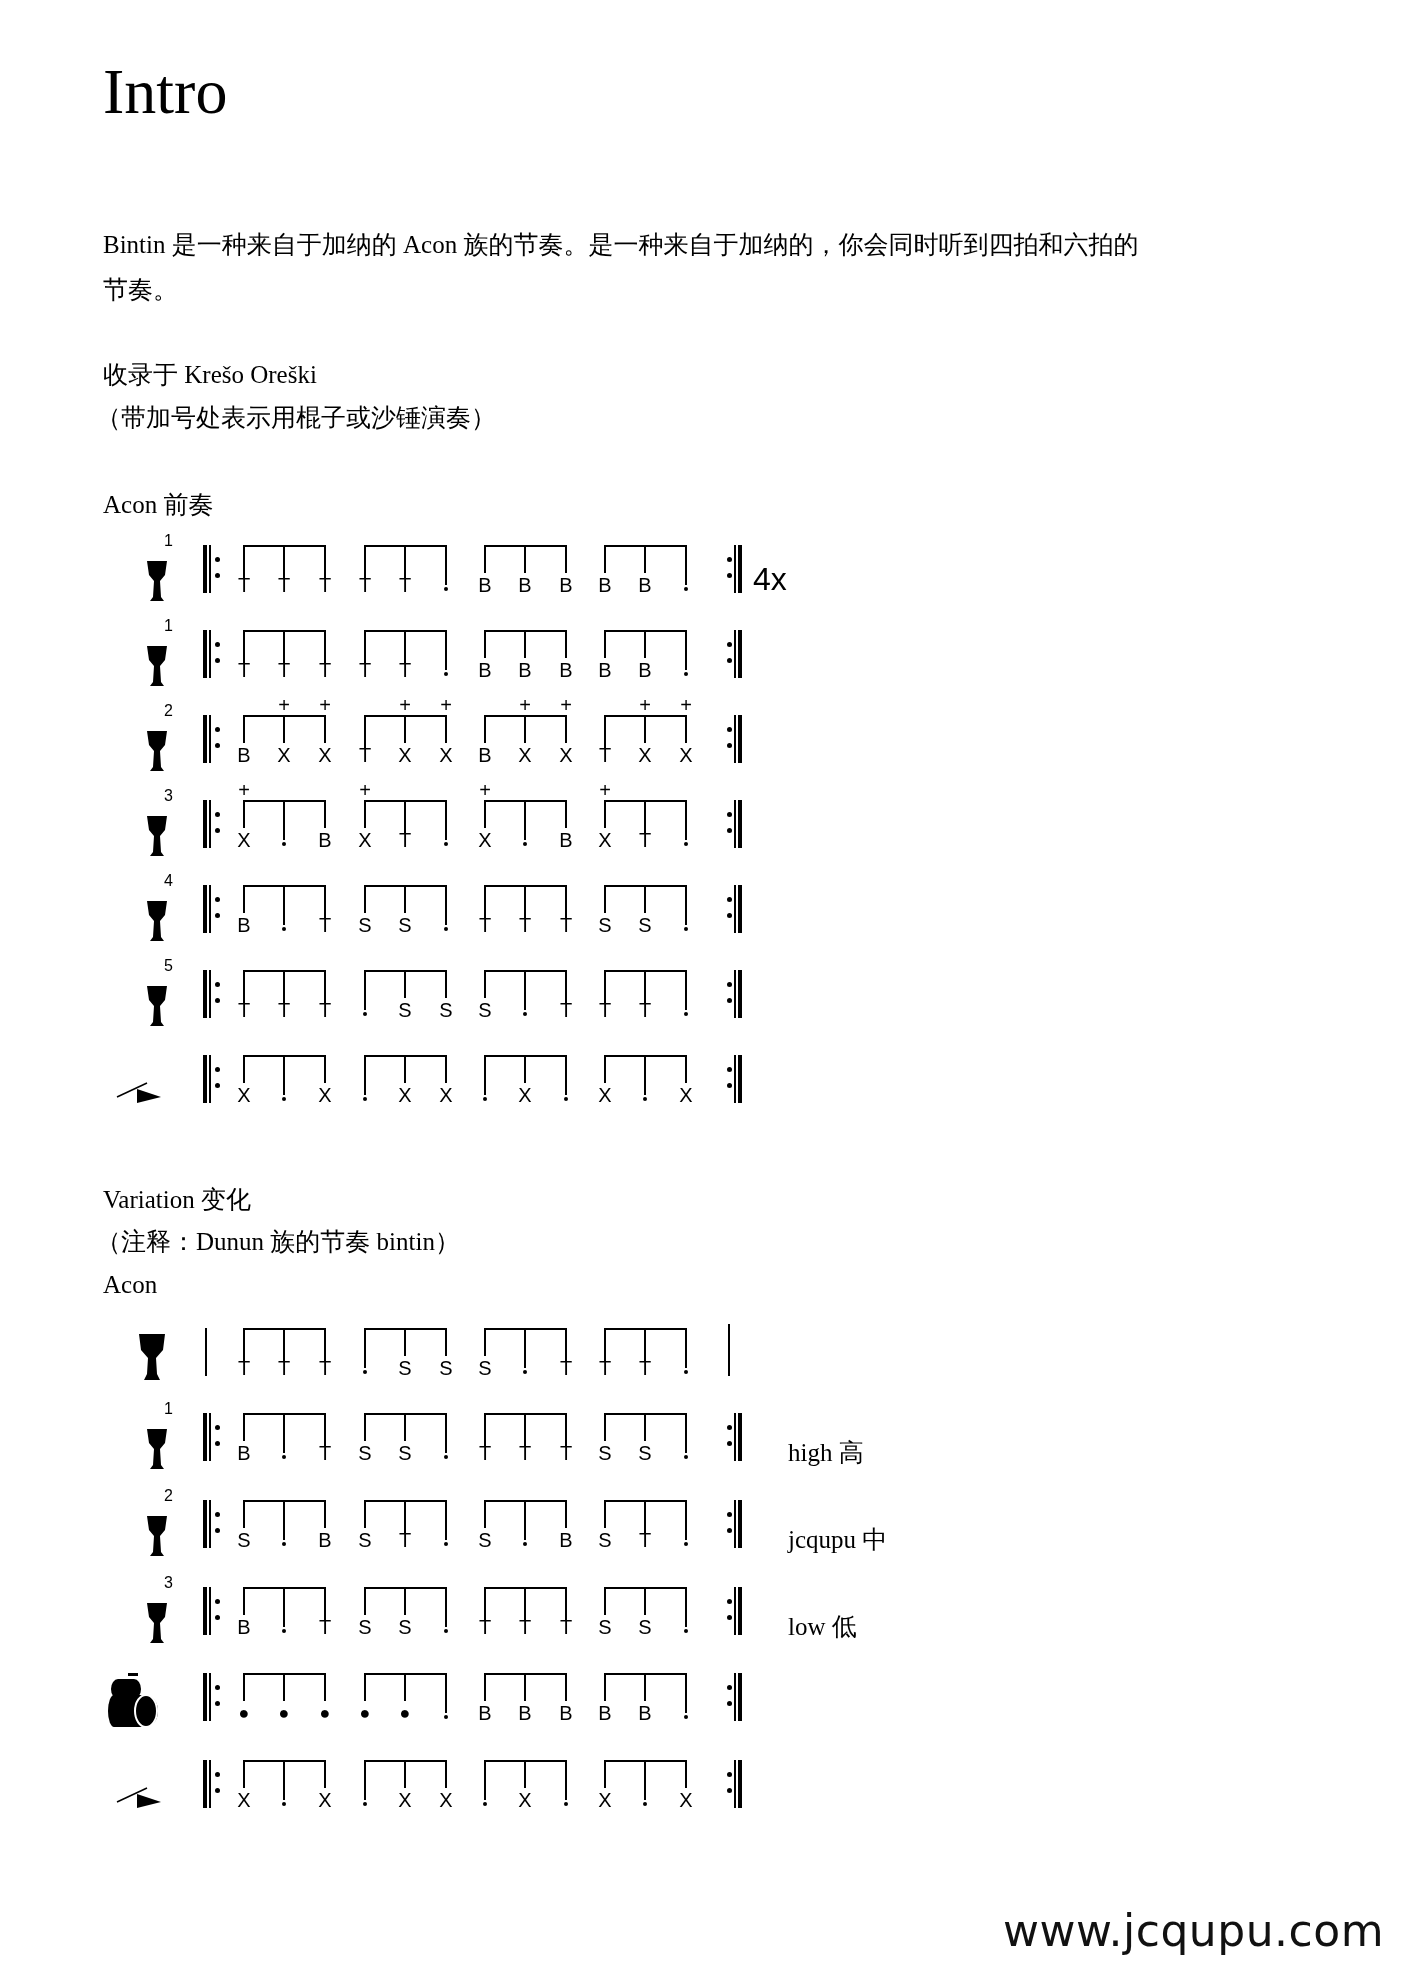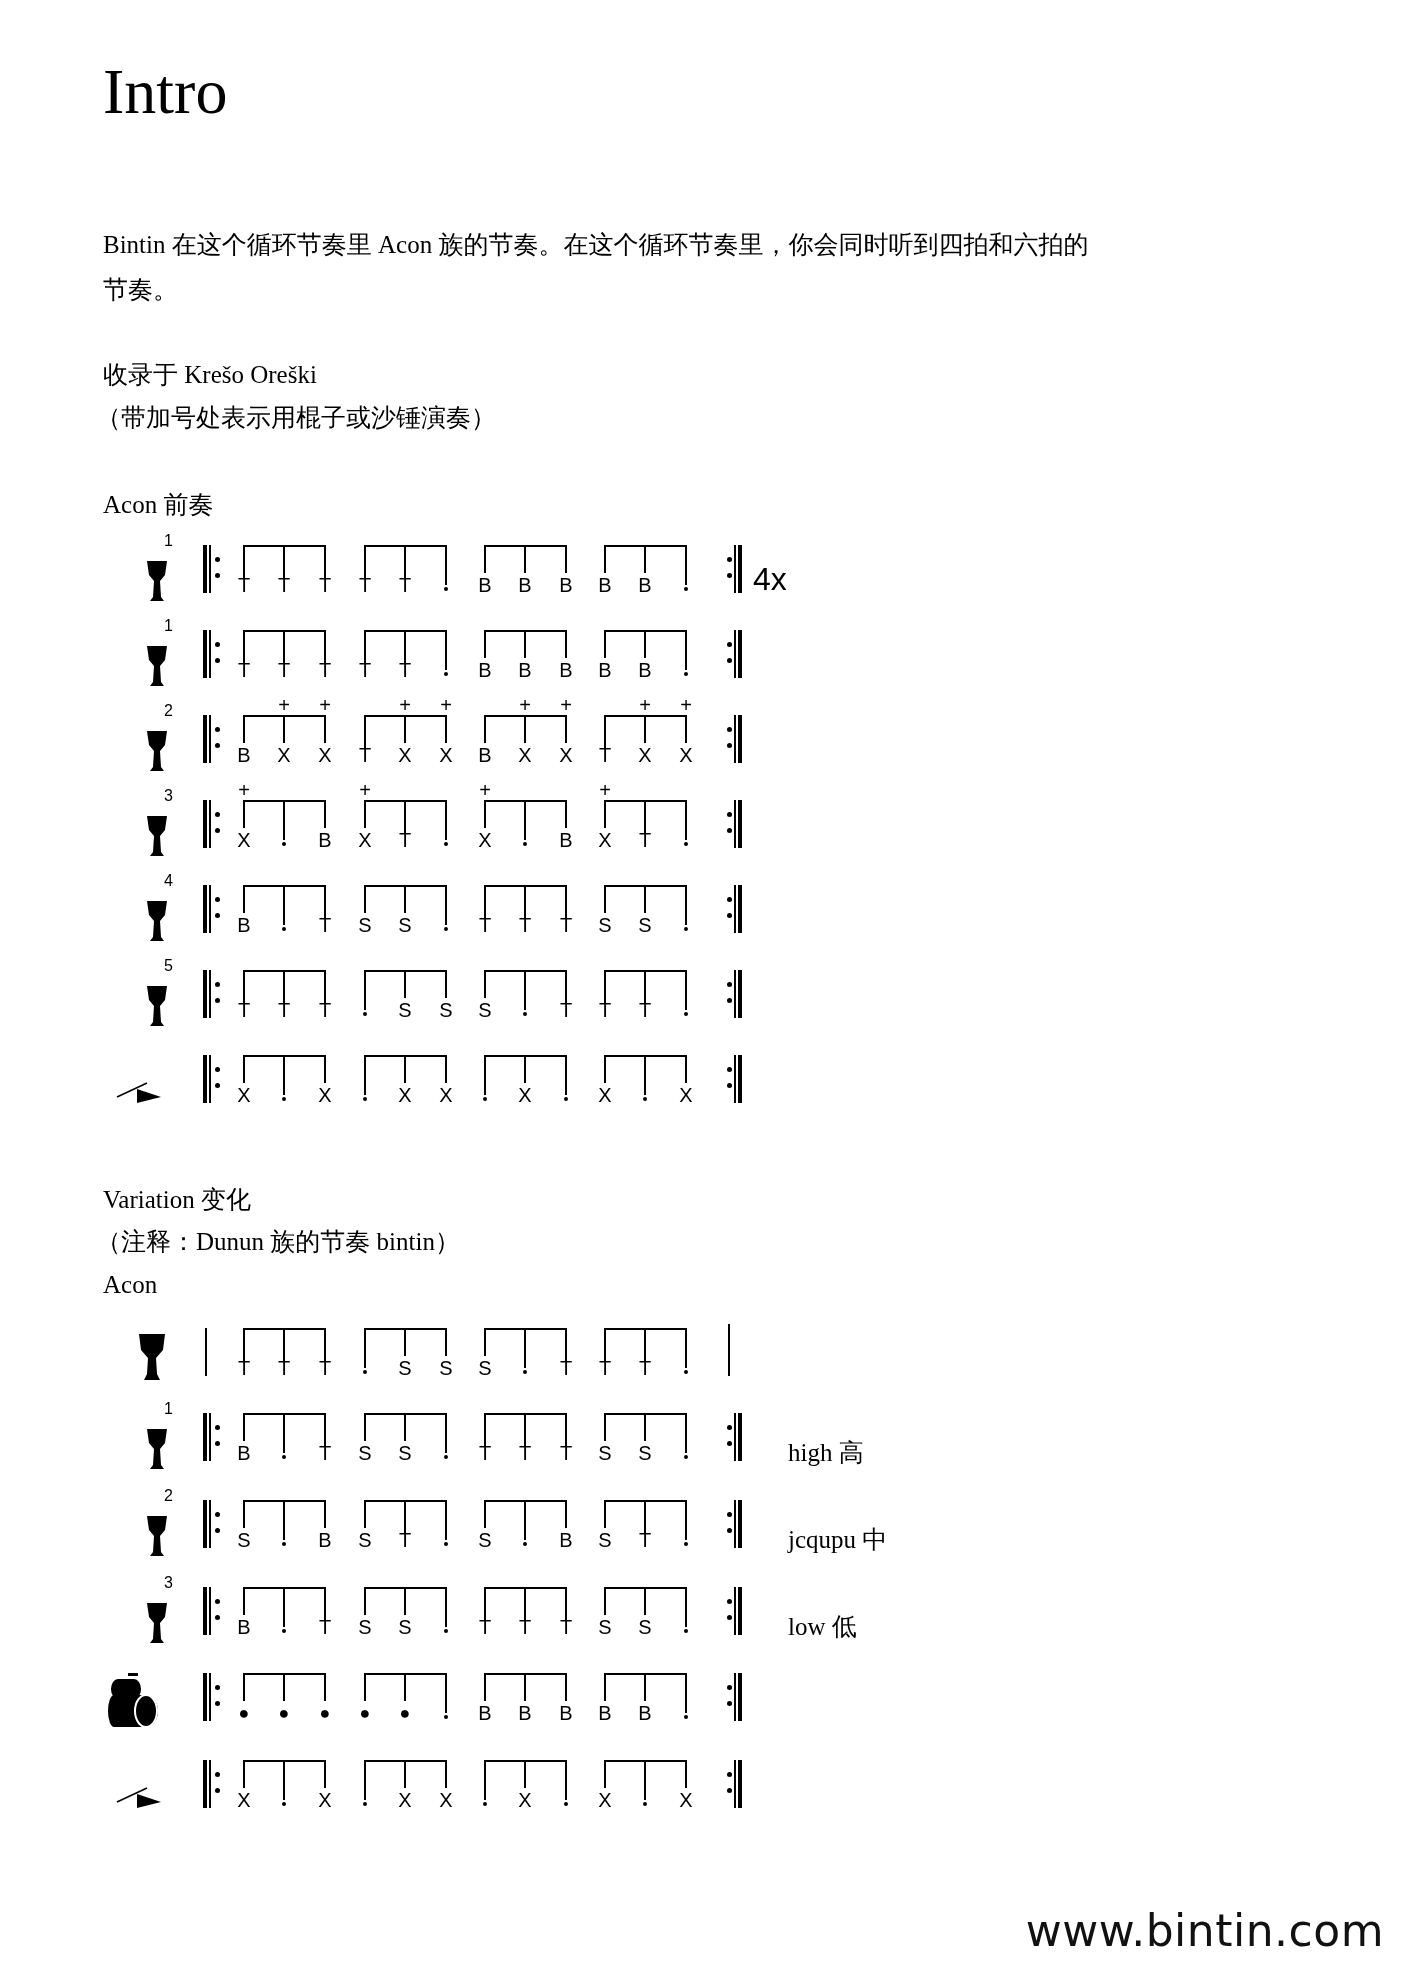--- a/index.html
+++ b/index.html
@@ -16,21 +16,21 @@
   .note { position:absolute; width:40px; text-align:center; font-family:"Liberation Sans","DejaVu Sans",sans-serif;
           font-size:20px; line-height:20px; }
   .side { position:absolute; font-size:25px; line-height:30px; white-space:nowrap; }
   .times { position:absolute; font-family:"Liberation Sans","DejaVu Sans",sans-serif; font-size:32px; line-height:32px; }
   .wm { position:absolute; right:20px; top:1905px; font-family:"DejaVu Sans",sans-serif; font-size:44px; color:#111; letter-spacing:0.5px; }
 </style>
 </head>
 <body>
 
 <div class="abs title">Intro</div>
-<div class="abs txt" style="top:230px">Bintin 在这个循环节奏里 Acon 族的节奏。在这个循环节奏里，你会同时听到四拍和六拍的</div>
+<div class="abs txt" style="top:230px">Bintin 是一种来自于加纳的 Acon 族的节奏。是一种来自于加纳的，你会同时听到四拍和六拍的</div>
 <div class="abs txt" style="top:275px">节奏。</div>
 <div class="abs txt" style="top:360px">收录于 Krešo Oreški</div>
 <div class="abs txt" style="top:403px;left:96px">（带加号处表示用棍子或沙锤演奏）</div>
 <div class="abs txt" style="top:490px">Acon  前奏</div>
 
 <div id="intro-rows">
     <div class="row" style="top:525px">
       <span class="icon" style="left: 145px; top: 32px;"><svg width="24" height="46" viewBox="0 0 24 46">
           <path d="M2 4 H22 L20 18 L15 24 L16 40 L19 44 H5 L8 40 L9 24 L4 18 Z" fill="#000"></path>
         </svg></span>
@@ -589,13 +589,13 @@
       <span class="bar" style="left:364px;top:20px;width:83px;height:2px"></span>
       <span class="bar" style="left:484px;top:20px;width:83px;height:2px"></span>
       <span class="bar" style="left:604px;top:20px;width:83px;height:2px"></span>
       <span class="dot" style="left:727px;top:32px"></span>
       <span class="dot" style="left:727px;top:48px"></span>
       <span class="bar" style="left:734px;top:20px;width:2px;height:48px"></span>
       <span class="bar" style="left:738px;top:20px;width:4px;height:48px"></span>
     </div>
   </div>
 
-<div class="wm">www.bintin.com</div>
+<div class="wm">www.jcqupu.com</div>
 
 </body></html>

